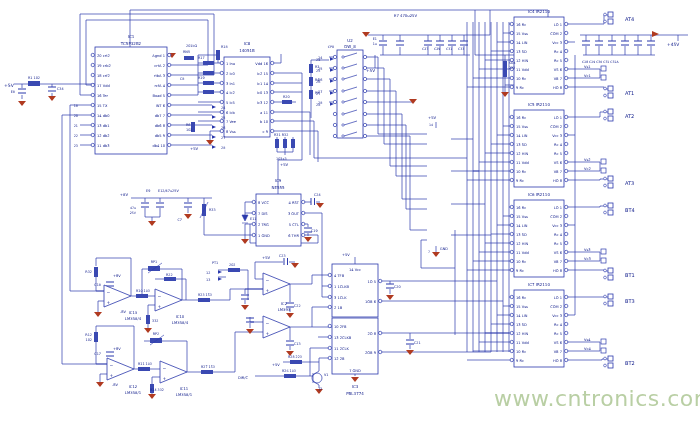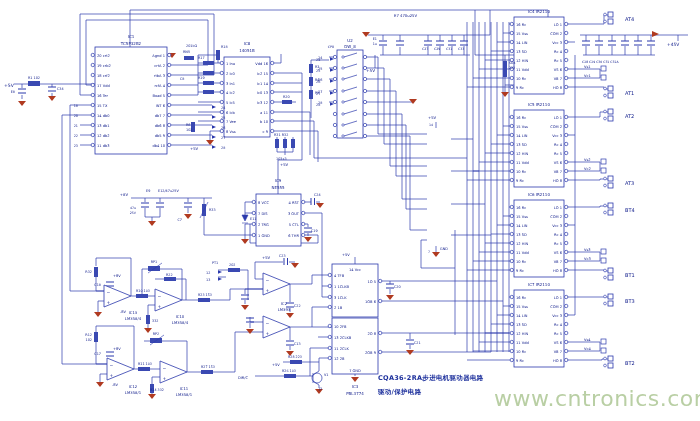--- a/index.html
+++ b/index.html
@@ -724,18 +724,14 @@
         <text x="394" y="288" font-size="3.4" fill="#16228e" text-anchor="start">C20</text>
         <text x="414" y="344" font-size="3.4" fill="#16228e" text-anchor="start">C21</text>
         <text x="342" y="256" font-size="3.6" fill="#16228e" text-anchor="start">+5V</text>
         <text x="315" y="68" font-size="3.4" fill="#16228e" text-anchor="start">R3</text>
         <text x="315" y="81" font-size="3.4" fill="#16228e" text-anchor="start">R4</text>
         <text x="315" y="94" font-size="3.4" fill="#16228e" text-anchor="start">R5</text>
         <text x="334" y="48" font-size="3.2" fill="#16228e" text-anchor="end">CP8</text>
       </g>
   </svg>
 
-  <div class="caption">
-    <div>CQA36-2RA步进电机驱动器电路</div>
-    <div>驱动/保护电路</div>
-  </div>
   <div class="watermark">www.cntronics.com</div>
 </div>
 
 </body></html>

